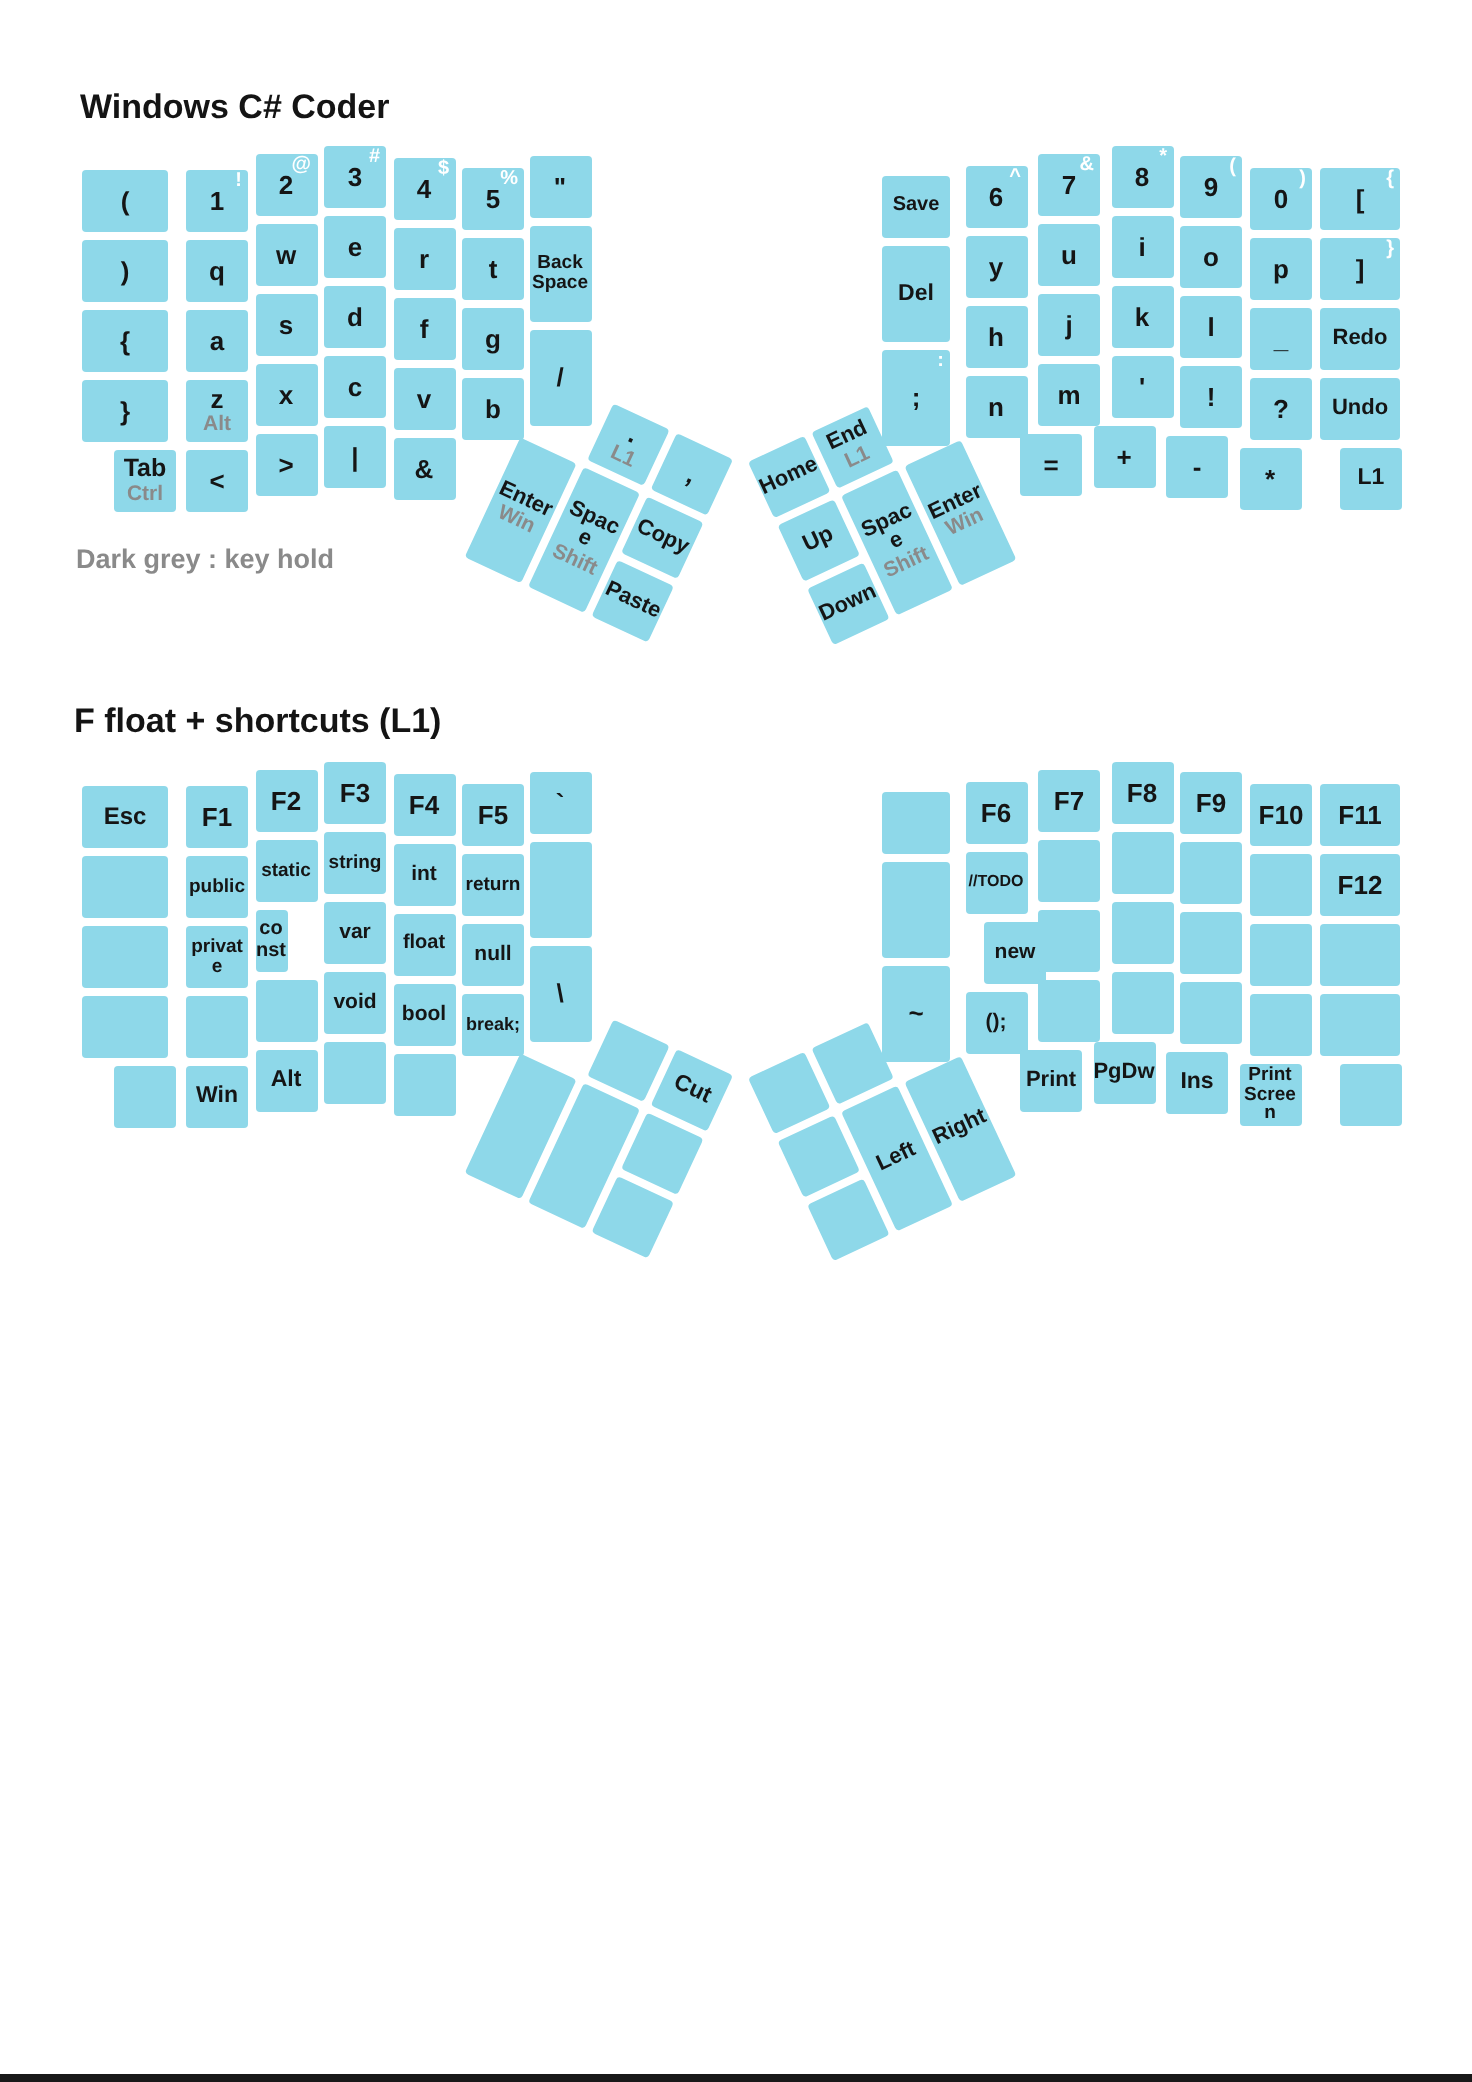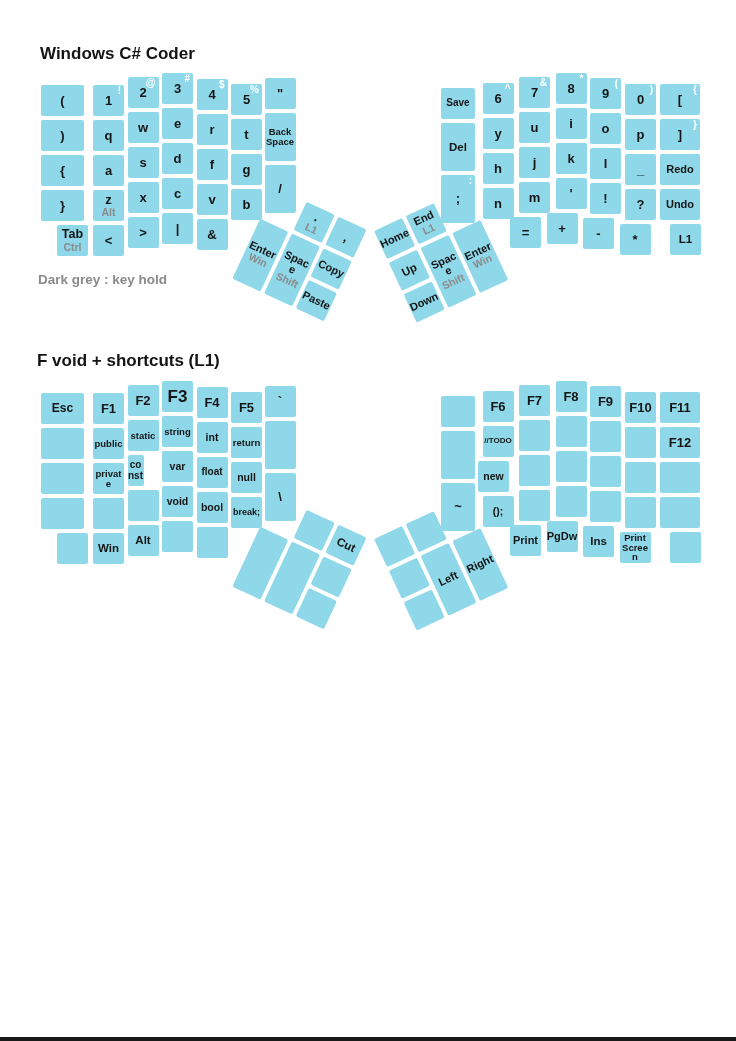--- a/index.html
+++ b/index.html
@@ -18,21 +18,21 @@
   .key .sup{position:absolute;top:0px;right:3px;color:var(--shift-color,#ffffff);font-size:10px;font-weight:700;line-height:12px;}
   .cluster{position:absolute;width:101px;height:101px;transform-origin:0 0;}
   .bottom-bar{position:absolute;left:0;right:0;bottom:0;height:4px;background:var(--bar-color,#191919);}
 </style>
 </head>
 <body>
 
 <div class="page">
   <div class="title" id="title-layer1">Windows C# Coder</div>
   <div class="note">Dark grey : key hold</div>
-  <div class="title" id="title-layer2">F void + shortcuts (L1)</div>
+  <div class="title" id="title-layer2">F float + shortcuts (L1)</div>
   <div id="keys">
       <div class="key" style="left: 41px; top: 85px; width: 43px; height: 31px;">
         <span class="lab" style="font-size: 13px;">(</span>
       </div>
       <div class="key" style="left: 41px; top: 120px; width: 43px; height: 31px;">
         <span class="lab" style="font-size: 13px;">)</span>
       </div>
       <div class="key" style="left: 41px; top: 155px; width: 43px; height: 31px;">
         <span class="lab" style="font-size: 13px;">{</span>
       </div>
@@ -307,21 +307,21 @@
         <span class="lab" style="font-size: 9.5px;">static</span>
       </div>
       <div class="key" style="left: 127.5px; top: 455px; width: 16px; height: 31px;">
         <span class="lab" style="font-size: 10px;">const</span>
       </div>
       <div class="key" style="left: 127.5px; top: 490px; width: 31px; height: 31px;"></div>
       <div class="key" style="left: 127.5px; top: 525px; width: 31px; height: 31px;">
         <span class="lab" style="font-size: 11.5px;">Alt</span>
       </div>
       <div class="key" style="left: 162px; top: 381px; width: 31px; height: 31px;">
-        <span class="lab" style="font-size: 17px;">F3</span>
+        <span class="lab" style="font-size: 13px;">F3</span>
       </div>
       <div class="key" style="left: 162px; top: 416px; width: 31px; height: 31px;">
         <span class="lab" style="font-size: 9.5px;">string</span>
       </div>
       <div class="key" style="left: 162px; top: 451px; width: 31px; height: 31px;">
         <span class="lab" style="font-size: 10.5px;">var</span>
       </div>
       <div class="key" style="left: 162px; top: 486px; width: 31px; height: 31px;">
         <span class="lab" style="font-size: 10.5px;">void</span>
       </div>
@@ -362,21 +362,21 @@
       <div class="key" style="left: 441px; top: 431px; width: 34px; height: 48px;"></div>
       <div class="key" style="left: 441px; top: 483px; width: 34px; height: 48px;">
         <span class="lab" style="font-size: 13px;">~</span>
       </div>
       <div class="key" style="left: 482.5px; top: 391px; width: 31px; height: 31px;">
         <span class="lab" style="font-size: 13px;">F6</span>
       </div>
       <div class="key" style="left: 482.5px; top: 426px; width: 31px; height: 31px;">
         <span class="lab" style="font-size: 8px;">//TODO</span>
       </div>
-      <div class="key" style="left: 478px; top: 461px; width: 31px; height: 31px; text-align: center;">
+      <div class="key" style="left: 492px; top: 461px; width: 31px; height: 31px; text-align: center;">
         <span class="lab" style="font-size: 10.5px;">new</span>
       </div>
       <div class="key" style="left: 482.5px; top: 496px; width: 31px; height: 31px;">
         <span class="lab" style="font-size: 10.5px;">();</span>
       </div>
       <div class="key" style="left: 519px; top: 385px; width: 31px; height: 31px;">
         <span class="lab" style="font-size: 13px;">F7</span>
       </div>
       <div class="key" style="left: 519px; top: 420px; width: 31px; height: 31px;"></div>
       <div class="key" style="left: 519px; top: 455px; width: 31px; height: 31px;"></div>

